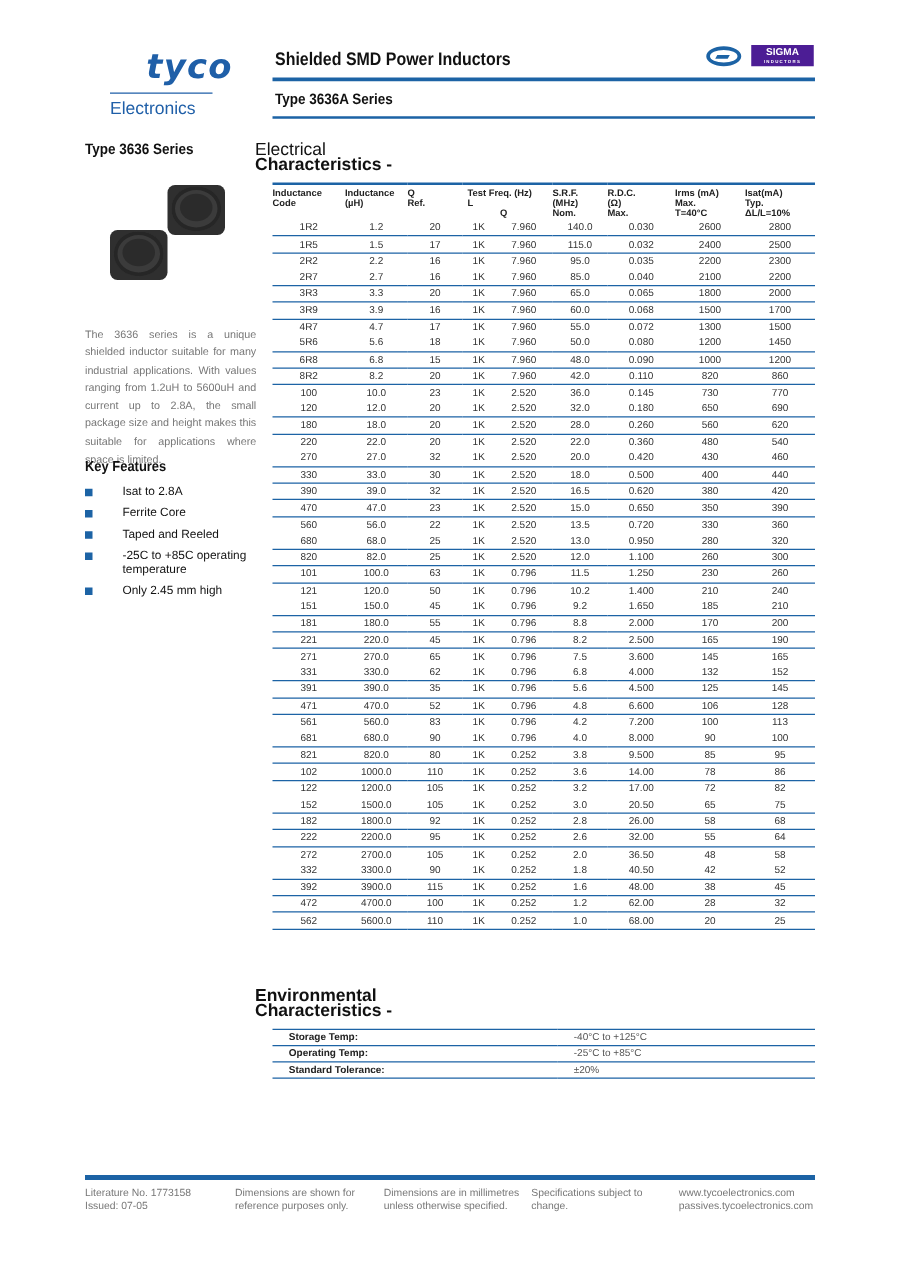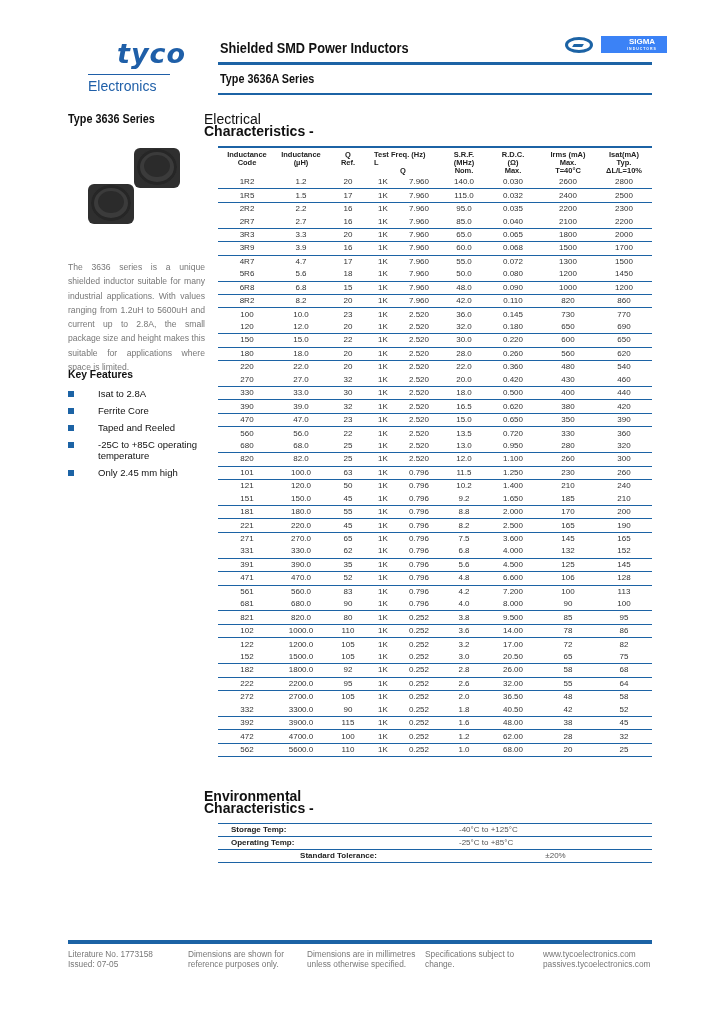--- a/index.html
+++ b/index.html
@@ -7,44 +7,44 @@
   .abs{position:absolute;}
   .logo-tyco{left:80px;top:38px;font-family:"DejaVu Sans",sans-serif;font-weight:bold;font-style:italic;font-size:27px;color:#1f5fa8;letter-spacing:1px;margin-left:37px;}
   .logo-line{left:88px;top:74px;width:82px;height:1px;background:#1f5fa8;}
   .logo-elec{left:88px;top:78px;font-size:14px;color:#1f5fa8;}
   .title{left:220px;top:40px;font-size:14.5px;font-weight:bold;color:#111;transform:scaleX(0.88);transform-origin:left;}
   .bar-thick{left:218px;width:434px;height:3px;background:#1c63a5;}
   .subtitle{left:220px;top:72px;font-size:12px;font-weight:bold;color:#111;transform:scaleX(0.9);transform-origin:left;}
   .bar-thin{left:218px;width:434px;height:2px;background:#1c63a5;}
   .sigma-swoosh{left:565px;top:37px;width:28px;height:16px;border:3px solid #1c63a5;border-radius:50%;box-sizing:border-box;}
   .sigma-swoosh:after{content:"";position:absolute;left:5px;top:4px;width:10px;height:3px;background:#1c63a5;transform:skewX(-30deg);}
-  .sigma-box{left:601px;top:36px;width:50px;height:17px;background:#3b82f6;color:#fff;font-size:8px;font-weight:bold;text-align:center;line-height:11px;padding-left:16px;}
+  .sigma-box{left:601px;top:36px;width:50px;height:17px;background:#4c1d95;color:#fff;font-size:8px;font-weight:bold;text-align:center;line-height:11px;}
   .sigma-box small{display:block;font-size:3.5px;line-height:4px;letter-spacing:1px;}
   .left-head{left:68px;top:112px;font-size:12px;font-weight:bold;color:#111;transform:scaleX(0.9);transform-origin:left;}
   .product{left:78px;top:148px;width:110px;height:90px;}
   .ind{position:absolute;width:46px;height:40px;background:#2f2f2f;border-radius:6px;}
   .ind:before{content:"";position:absolute;left:3px;top:1px;width:40px;height:36px;border-radius:50%;background:#3b3b3b;box-shadow:inset 0 0 0 3px #262626;}
   .ind:after{content:"";position:absolute;left:10px;top:7px;width:26px;height:22px;border-radius:50%;background:#2b2b2b;}
   .desc{left:68px;top:260px;width:137px;font-size:8.6px;line-height:14.3px;color:#777;text-align:justify;}
   .kf-title{left:68px;top:368px;font-size:11.5px;font-weight:bold;color:#111;transform:scaleX(0.9);transform-origin:left;}
   .kf-list{left:68px;top:388px;width:140px;margin:0;padding:0;list-style:none;}
   .kf-list li{position:relative;padding-left:30px;font-size:9.5px;line-height:11px;margin-bottom:6px;color:#111;transform-origin:left;}
   .kf-list li .sq{position:absolute;left:0;top:3px;width:6px;height:6px;background:#1c63a5;}
   .sec-title{left:204px;font-size:14px;line-height:12px;color:#111;}
   .sec-title b{display:block;}
   table.elec{position:absolute;left:218px;top:146px;width:434px;border-collapse:collapse;font-size:8px;color:#333;}
-  table.elec th{font-weight:bold;font-size:7.5px;line-height:8px;color:#222;vertical-align:top;padding:3px 0 1px 0;text-align:center;}
+  table.elec th{font-weight:bold;font-size:7.5px;line-height:8px;color:#222;vertical-align:top;padding:3px 0 1px 0;text-align:left;}
   table.elec td{text-align:center;height:12.45px;padding:0;line-height:12px;}
   table.elec thead tr{border-top:2px solid #1c63a5;}
   table.elec tbody tr.ln{border-top:1.5px solid #1c63a5;}
   table.elec tbody tr:last-child{border-bottom:1.5px solid #1c63a5;}
   .tf-sub span{display:inline-block;}
   table.env{position:absolute;left:218px;top:823px;width:434px;border-collapse:collapse;font-size:8px;color:#222;}
   table.env tr{border-top:1.5px solid #1c63a5;}
-  table.env tr:last-child{border-bottom:1.5px solid #1c63a5;text-align:center;}
+  table.env tr:last-child{border-bottom:1.5px solid #1c63a5;}
   table.env td{height:12px;padding:0 0 0 13px;line-height:12px;}
   table.env td.k{font-weight:bold;width:215px;}
   table.env td.v{color:#555;}
   .foot-bar{left:68px;top:940px;width:584px;height:4px;background:#1c63a5;}
   .foot{top:949px;font-size:8.3px;line-height:10px;color:#777;}
 </style>
 </head>
 <body>
 
 <div class="abs logo-tyco">tyco</div>
@@ -235,31 +235,20 @@
         <td>12.0</td>
         <td>20</td>
         <td>1K</td>
         <td>2.520</td>
         <td>32.0</td>
         <td>0.180</td>
         <td>650</td>
         <td>690</td>
       </tr>
       <tr class="ln">
-        <td>150</td>
-        <td>15.0</td>
-        <td>22</td>
-        <td>1K</td>
-        <td>2.520</td>
-        <td>30.0</td>
-        <td>0.220</td>
-        <td>600</td>
-        <td>650</td>
-      </tr>
-      <tr class="ln">
         <td>180</td>
         <td>18.0</td>
         <td>20</td>
         <td>1K</td>
         <td>2.520</td>
         <td>28.0</td>
         <td>0.260</td>
         <td>560</td>
         <td>620</td>
       </tr>

